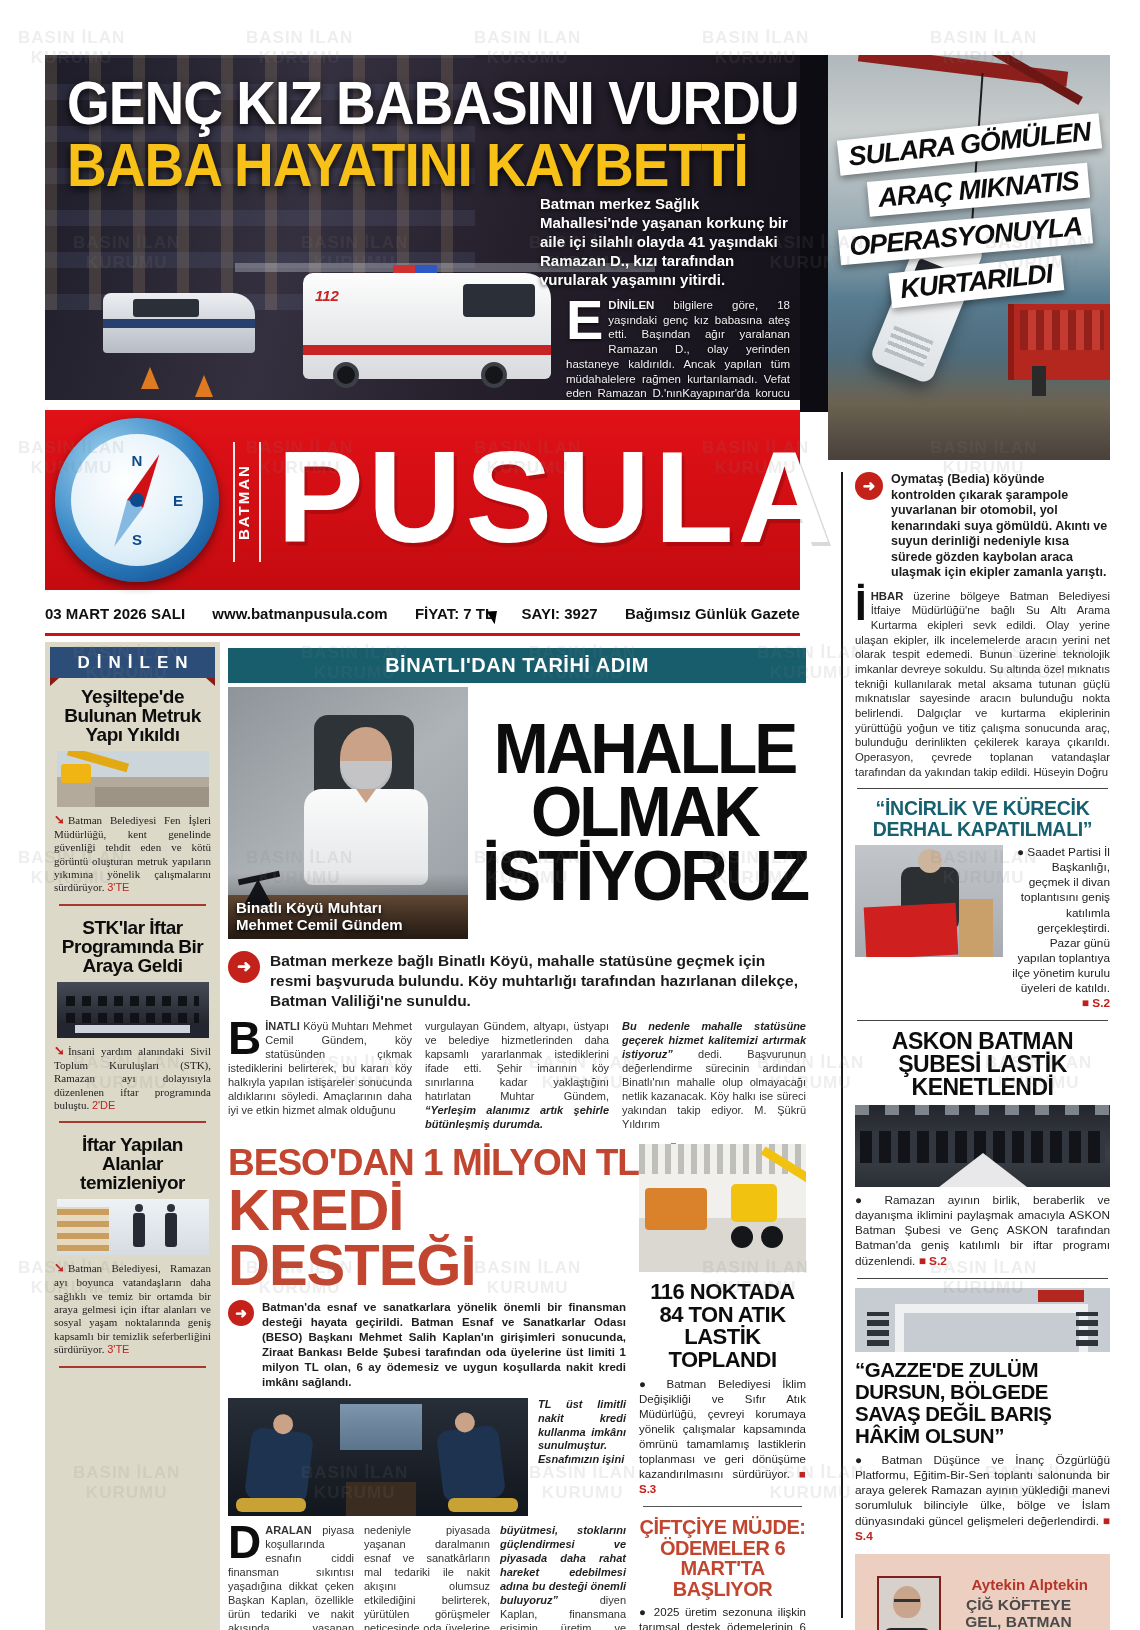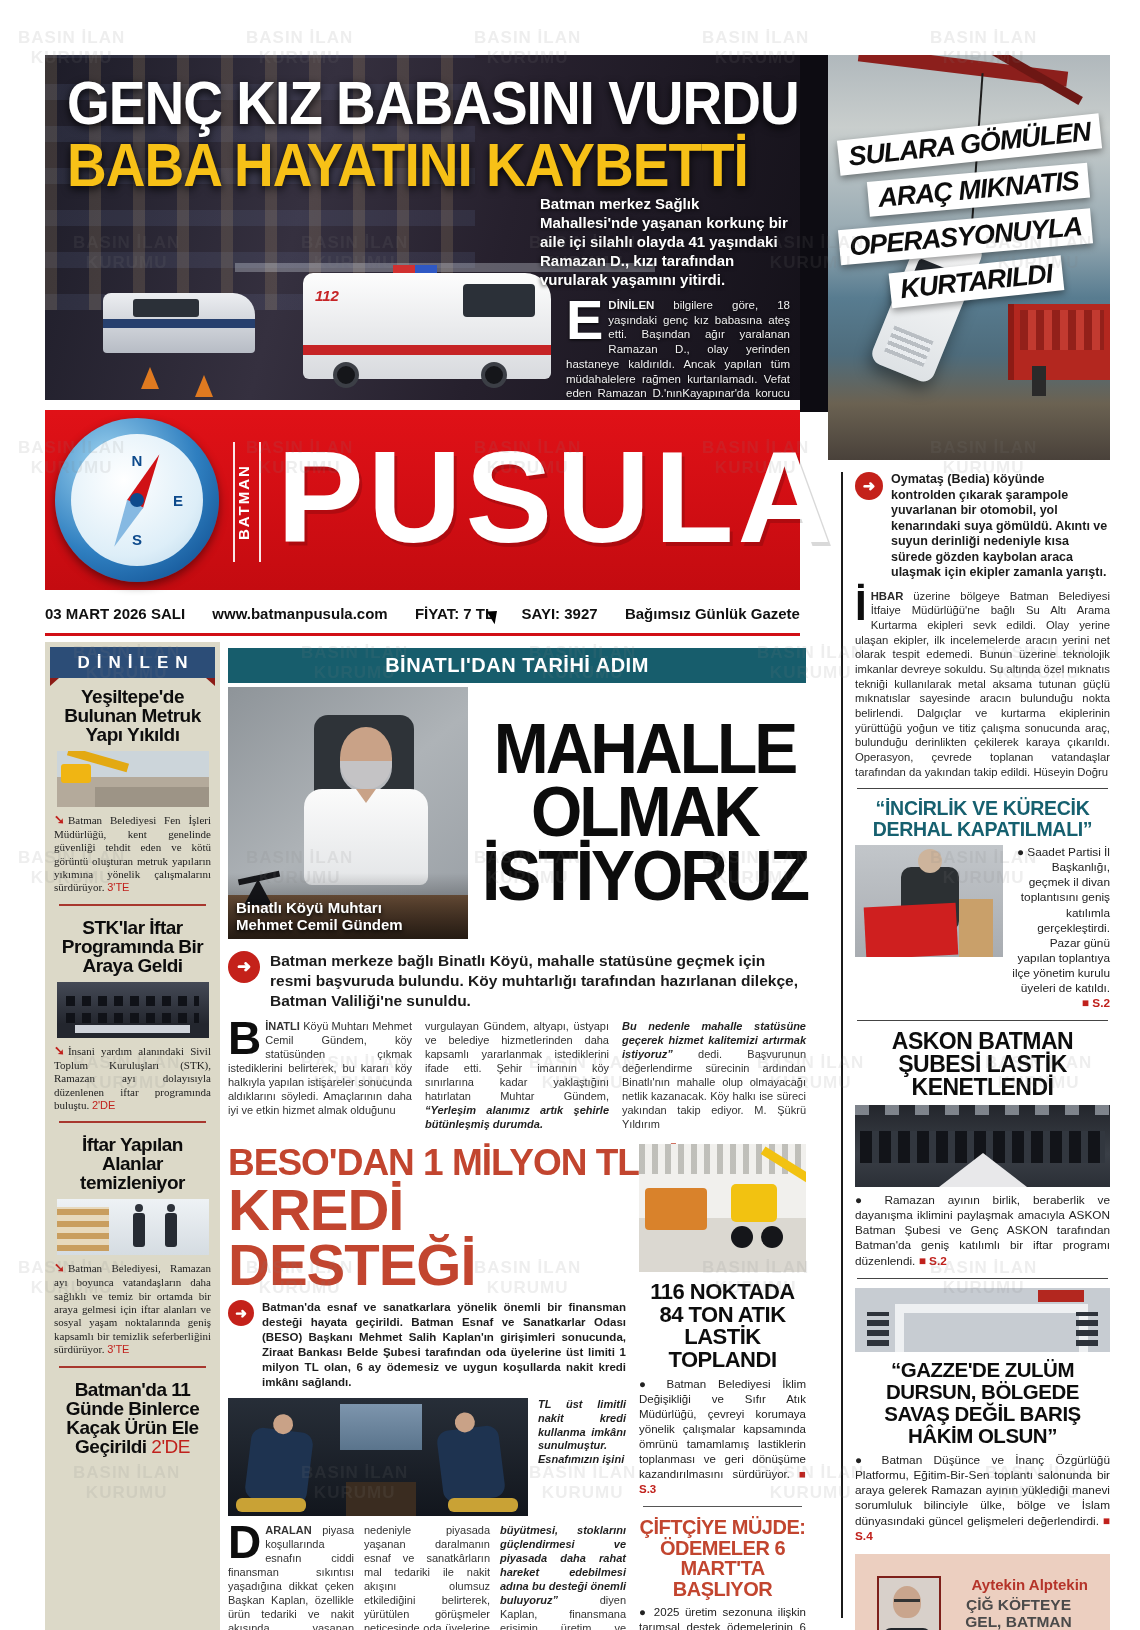--- a/index.html
+++ b/index.html
@@ -228,21 +228,21 @@
      background:repeating-linear-gradient(90deg,#121419 0 12px,#32373f 12px 19px)}
   .ph-askon .vtbl{position:absolute;left:50%;bottom:0;margin-left:-44px;width:0;height:0;
      border-left:44px solid transparent;border-right:44px solid transparent;border-bottom:34px solid #e8e8ea}
   .rc-body{margin-top:6px;font-size:11.8px;line-height:1.28;text-align:justify;color:#222}
   .ph-gazze{width:255px;height:64px;position:relative;overflow:hidden;margin-top:4px;background:#c7ccd2}
   .ph-gazze .utbl{position:absolute;left:40px;top:16px;width:175px;height:48px;border:9px solid #eef0f2;border-bottom:none}
   .ph-gazze .row{position:absolute;top:24px;width:22px;height:34px;
      background:repeating-linear-gradient(0deg,#2e333b 0 6px,transparent 6px 10px)}
   .ph-gazze .r1{left:12px}.ph-gazze .r2{right:12px}
   .ph-gazze .banner{position:absolute;right:26px;top:2px;width:46px;height:12px;background:#b3271f}
-  .gazze-h{font-size:20.5px;font-weight:900;text-align:center;line-height:1.08;letter-spacing:-.5px;margin-top:7px;color:#0d0d0d}
+  .gazze-h{font-size:20.5px;font-weight:900;line-height:1.08;letter-spacing:-.5px;margin-top:7px;color:#0d0d0d}
   .colbox{margin-top:10px;background:#eccfc0;padding:22px;display:flex;gap:8px;height:86px;box-sizing:border-box}
   .cportrait{width:60px;height:72px;border:2px solid #7e1f1a;flex:none;position:relative;overflow:hidden;background:#d8d0ca}
   .cportrait .chead{position:absolute;left:14px;top:8px;width:28px;height:32px;border-radius:50% 50% 44% 44%;background:#c9a58d}
   .cportrait .chead::before{content:"";position:absolute;left:1px;top:13px;width:26px;height:3px;background:#333}
   .cportrait .cbody{position:absolute;left:4px;bottom:0;width:48px;height:22px;border-radius:8px 8px 0 0;background:#23262b}
   .cmeta{flex:1;display:flex;flex-direction:column}
   .cname{text-align:right;color:#b5342a;font-weight:bold;font-size:15px}
   .ctitle{text-align:center;color:#4a4a4a;font-weight:900;font-size:15.5px;line-height:1.1;margin-top:3px}
   .cref{text-align:right;margin-top:auto;font-weight:bold;font-size:13.5px;color:#111}
 </style>
@@ -342,23 +342,20 @@
       <h3>İftar Yapılan Alanlar temizleniyor</h3>
       <div class="sb-photo ph-clean">
           <i class="shelf abs"></i>
           <i class="fig f1 abs"></i>
           <i class="fig f2 abs"></i>
         </div>
       <p><span class="arr">➘</span><span>Batman Belediyesi, Ramazan ayı boyunca vatandaşların daha sağlıklı ve temiz bir ortamda bir araya gelmesi için iftar alanları ve sosyal yaşam noktalarında geniş kapsamlı bir temizlik seferberliğini sürdürüyor.</span> <b class="ref">3'TE</b></p>
     </article>
     <div class="sb-div"></div>
 
-    <article class="sb-story">
-      <h3><span>Batman'da 11 Günde Binlerce Kaçak Ürün Ele Geçirildi</span> <b class="ref">2'DE</b></h3>
-    </article>
   </aside>
 
   <main class="main">
     <div class="kicker">BİNATLI'DAN TARİHİ ADIM</div>
 
     <div class="m-row">
       <figure class="muhtar" style="margin:0">
         <div class="chair"></div>
         <div class="mhead"></div>
         <div class="beardm"></div>

